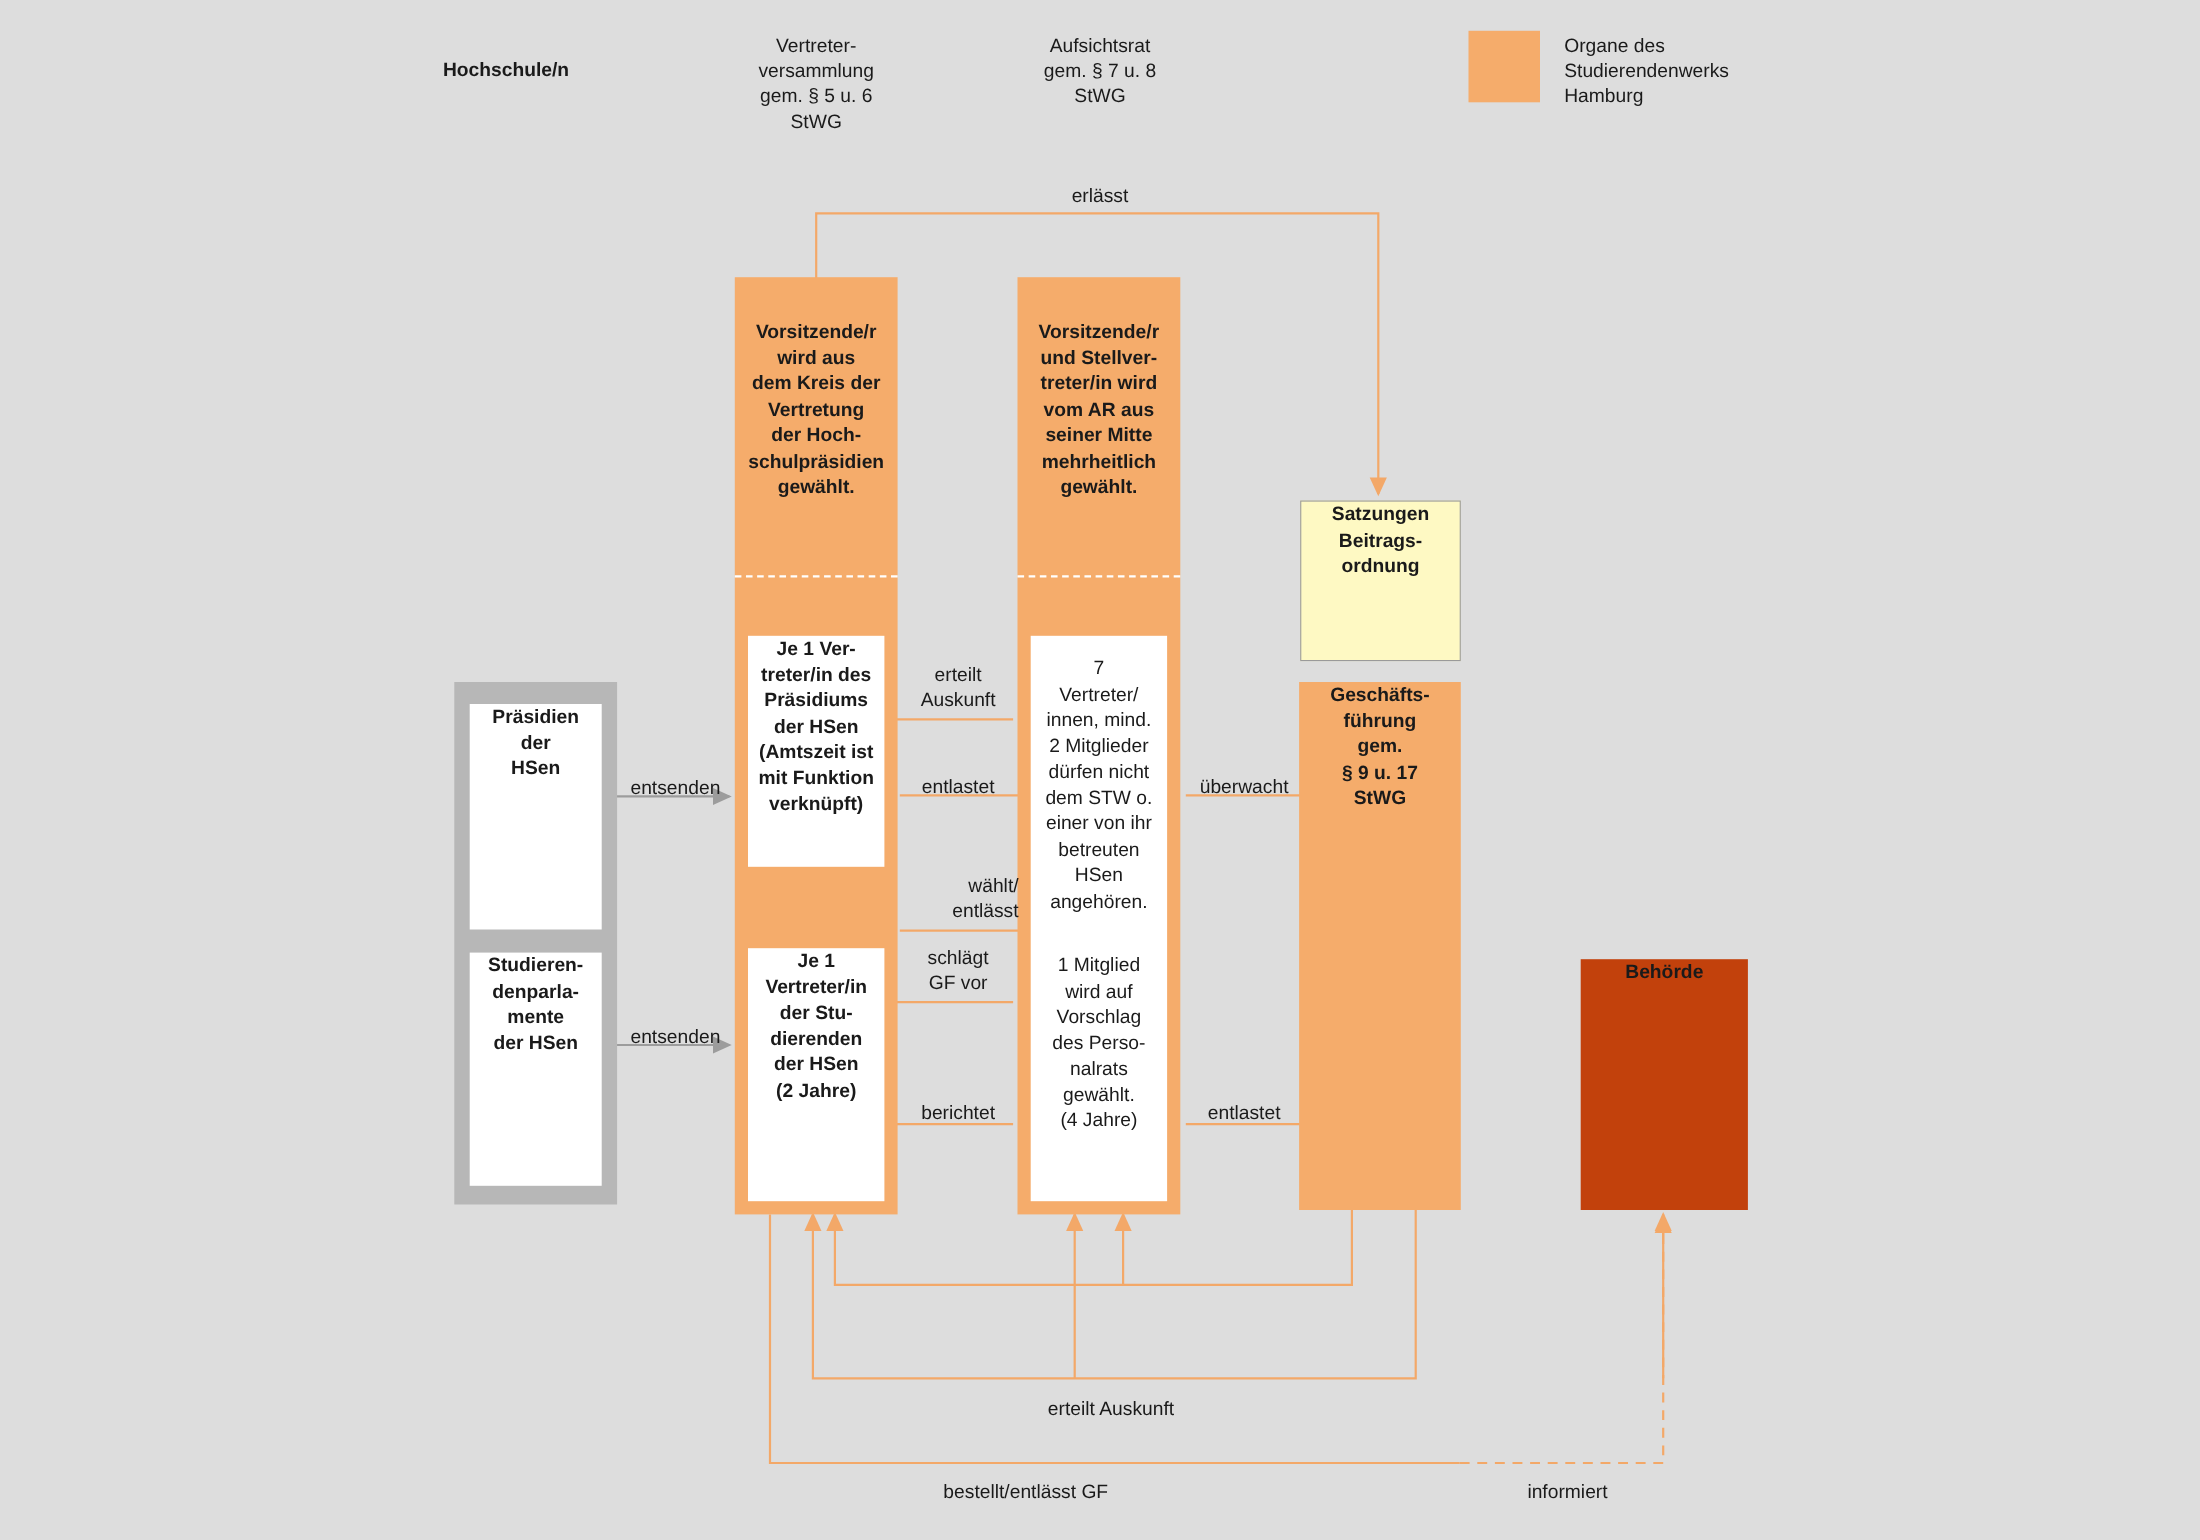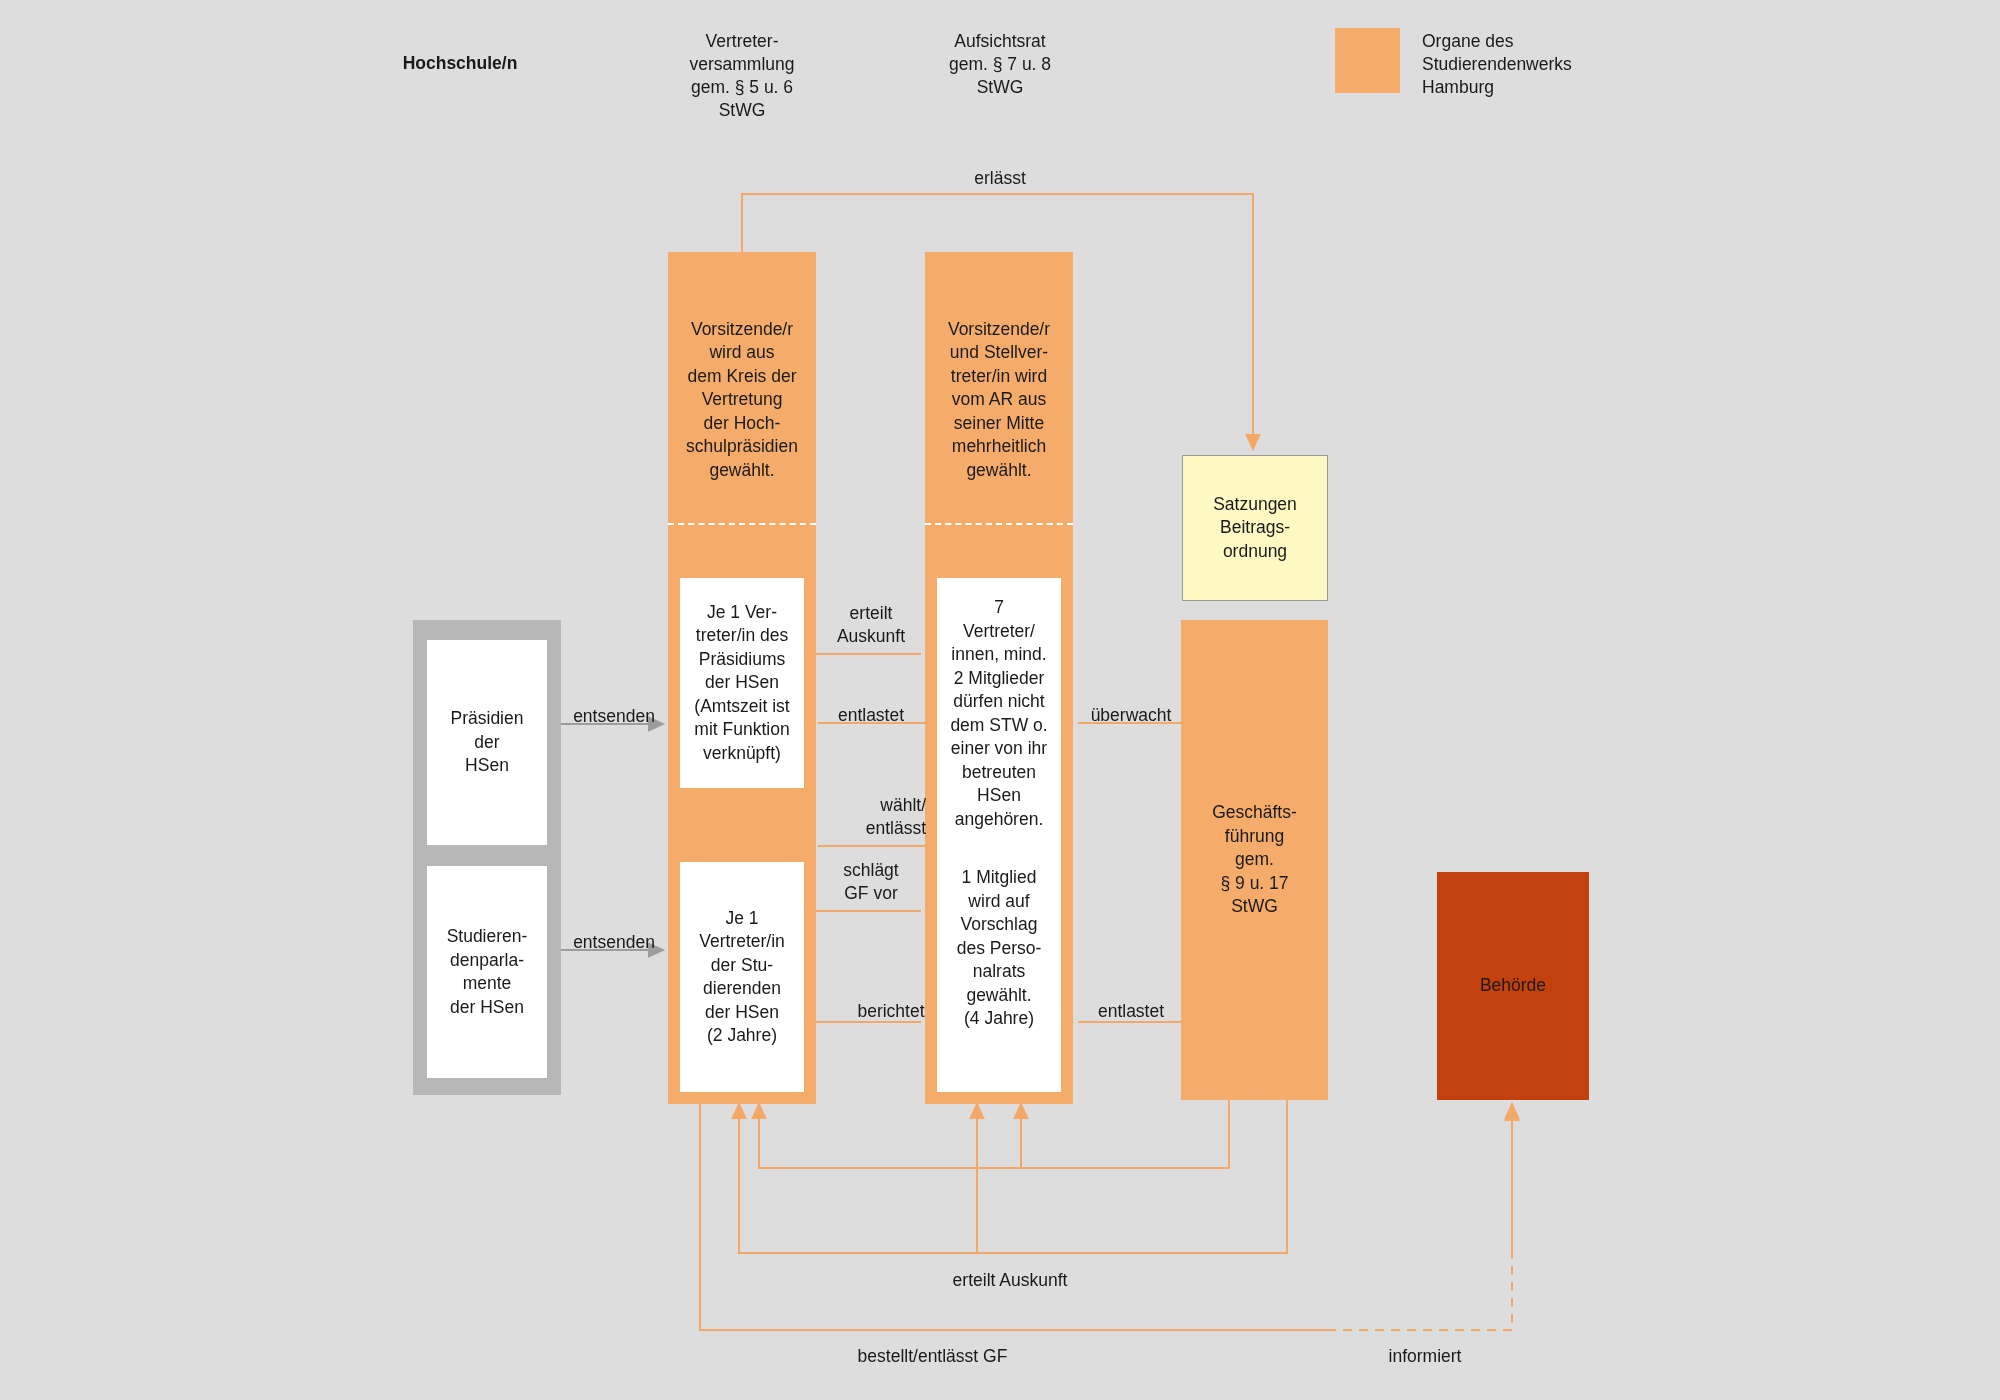--- a/index.html
+++ b/index.html
@@ -5,21 +5,21 @@
   html,body{margin:0;padding:0;}
   body{
     width:2000px;height:1400px;
     background:#DDDDDD;
     font-family:"Liberation Sans","DejaVu Sans",sans-serif;
     color:#1A1A1A;
     overflow:hidden;
   }
   #stage{position:relative;width:2000px;height:1400px;}
   .abs{position:absolute;}
-  .ctr{display:flex;align-items:center;justify-content:center;text-align:center;}
+  .ctr{display:flex;justify-content:center;text-align:center;font-weight:bold;}
   .hdr{font-size:17.5px;line-height:23px;text-align:center;white-space:pre-line;}
 
   
   .orangecol{background:#F5AC6B;}
   .whitebox{background:#FFFFFF;}
   .graybox{background:#c2410c;}
   .graycontainer{background:#B7B7B7;}
   .satzbox{background:#fef9c3;border:1.5px solid #9A9A9A;box-sizing:border-box;}
 
   .dashsep{border-top:2.5px dashed #FFFFFF;}
@@ -214,21 +214,21 @@
 Auskunft</div>
 
   <div class="abs edgelabel" style="left:816px;top:704px;width:110px;">entlastet</div>
 
   <div class="abs edgelabel" style="left:816px;top:794px;width:110px;text-align:right;">wählt/
 entlässt</div>
 
   <div class="abs edgelabel" style="left:816px;top:859px;width:110px;">schlägt
 GF vor</div>
 
-  <div class="abs edgelabel" style="left:816px;top:1000px;width:110px;padding-left:20px;">berichtet</div>
+  <div class="abs edgelabel" style="left:816px;top:1000px;width:110px;">berichtet</div>
 
   <div class="abs edgelabel" style="left:1076px;top:704px;width:110px;">überwacht</div>
 
   <div class="abs edgelabel" style="left:1076px;top:1000px;width:110px;">entlastet</div>
 
 
   <div class="abs edgelabel" style="left:700px;top:1269px;width:620px;">erteilt Auskunft</div>
 
   <div class="abs edgelabel" style="left:700px;top:1345px;width:465px;">bestellt/entlässt GF</div>
 

